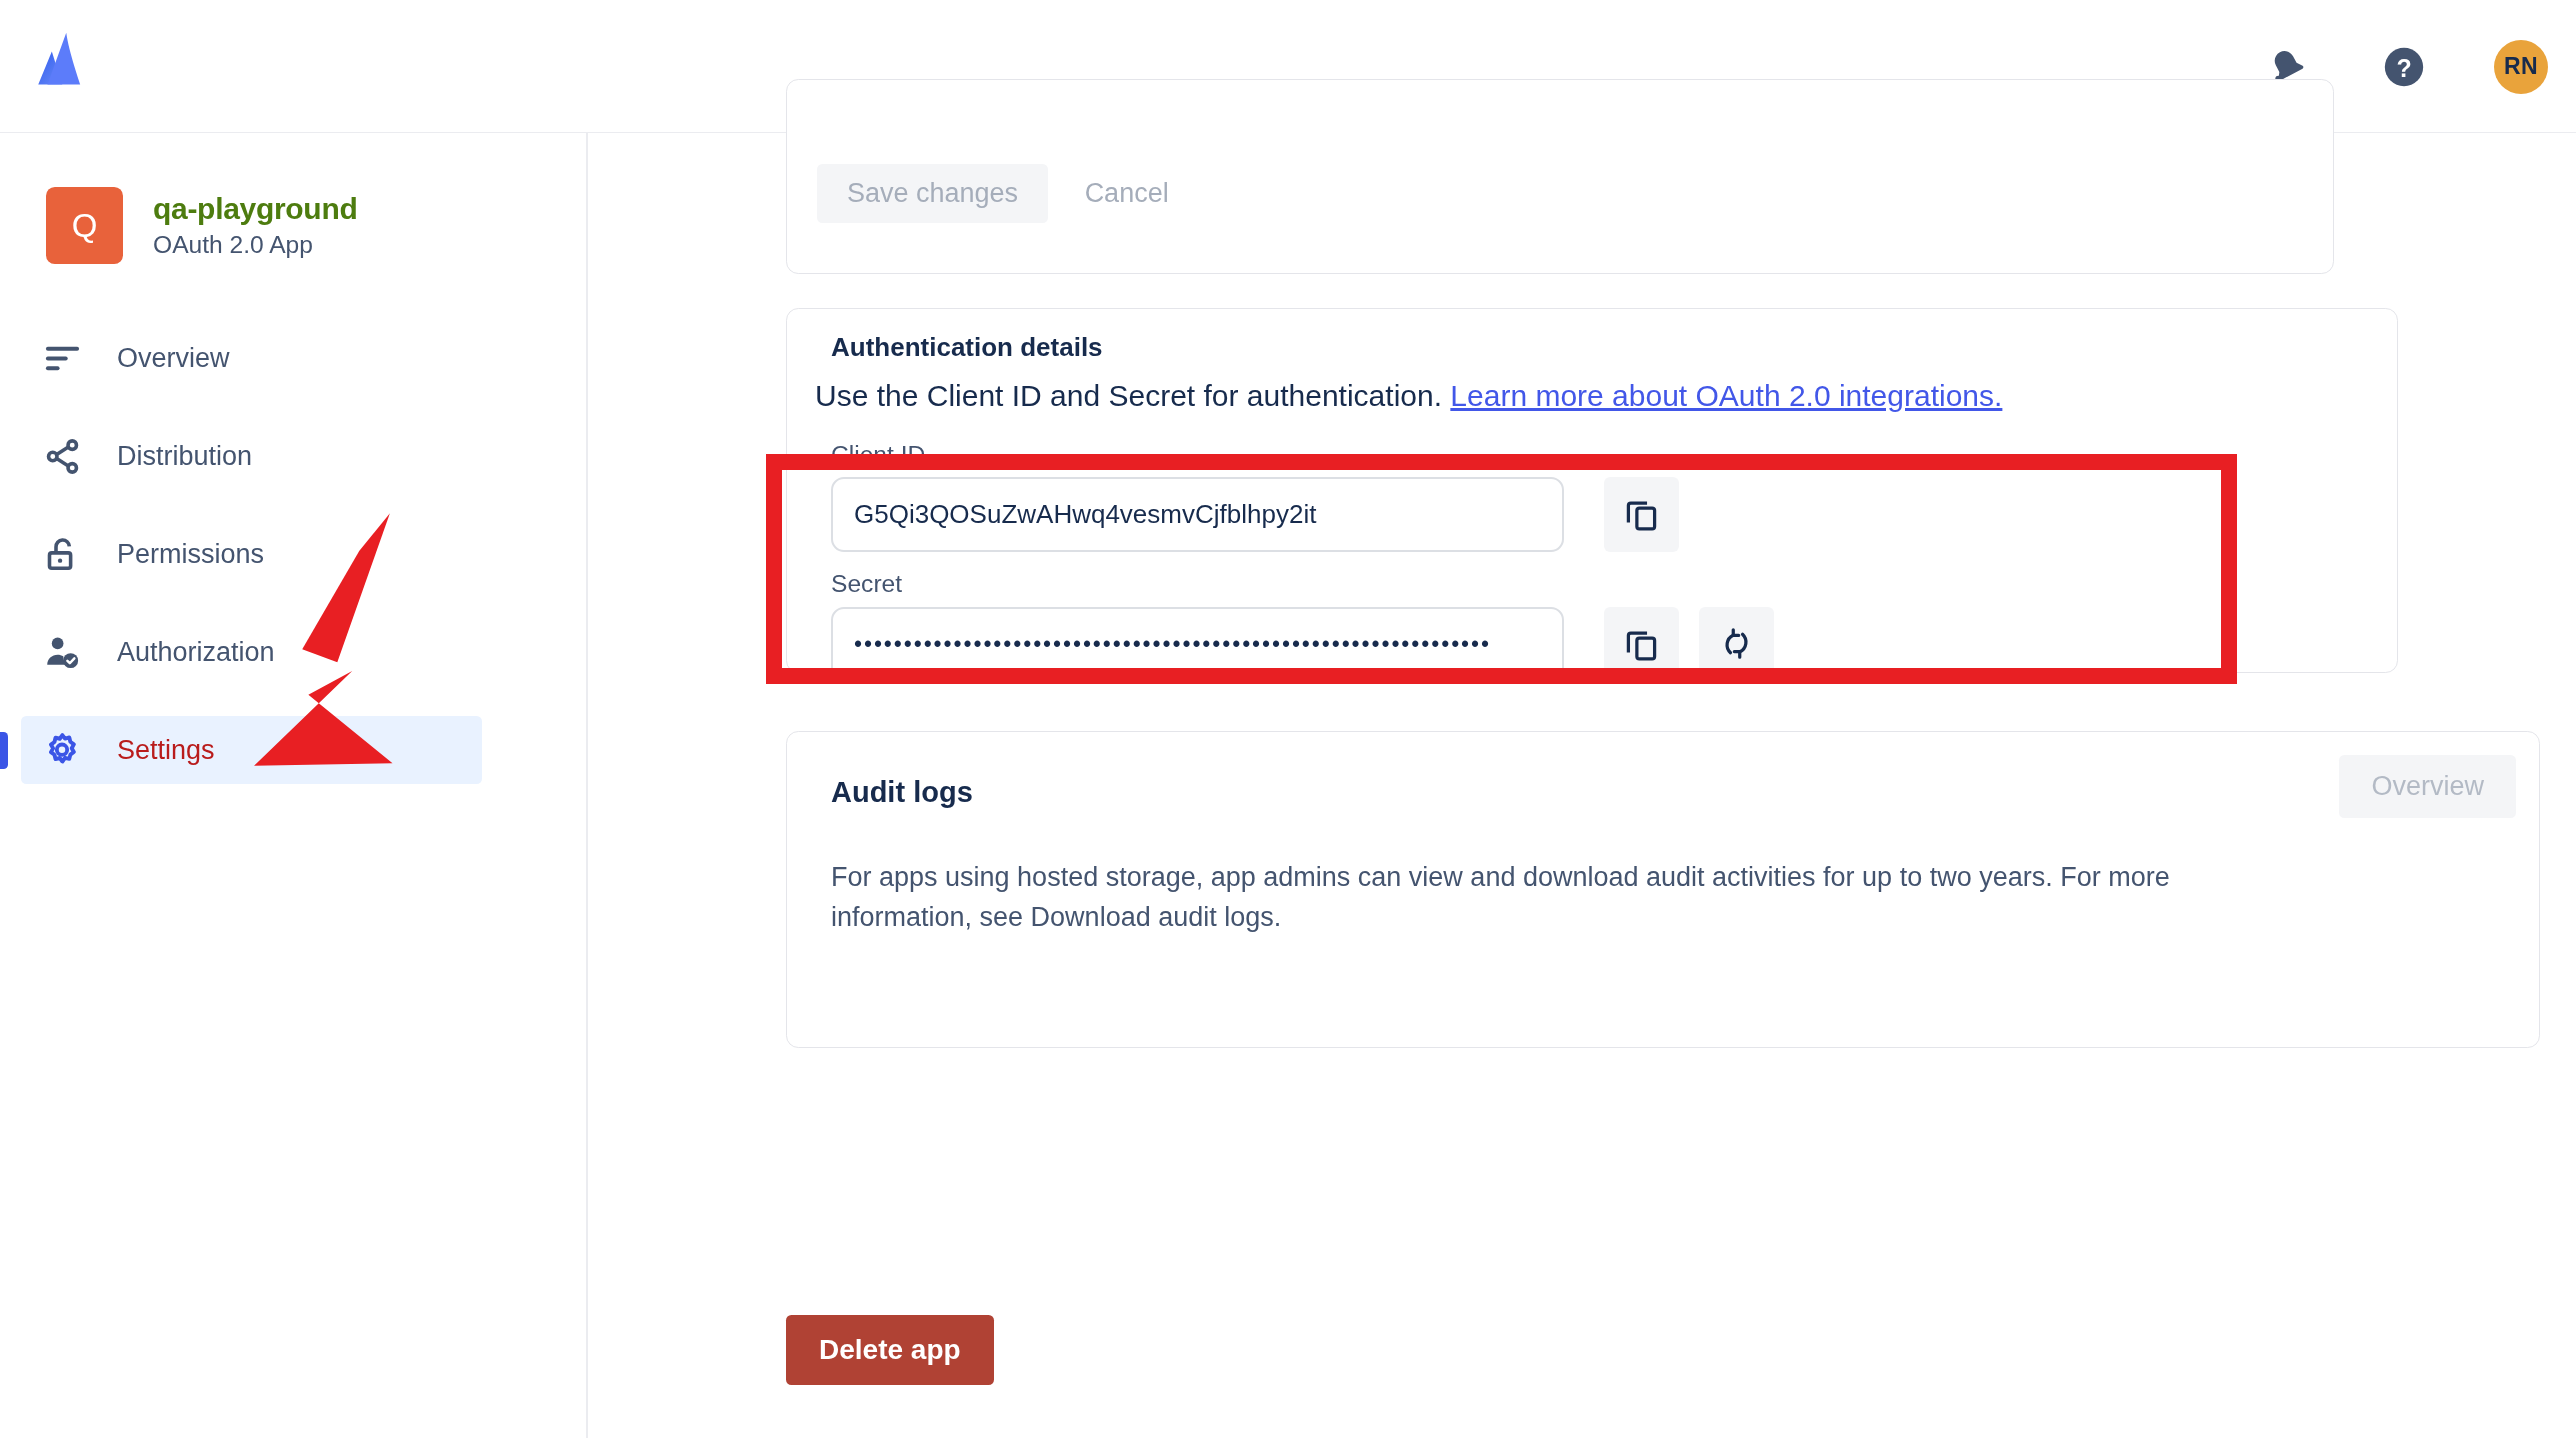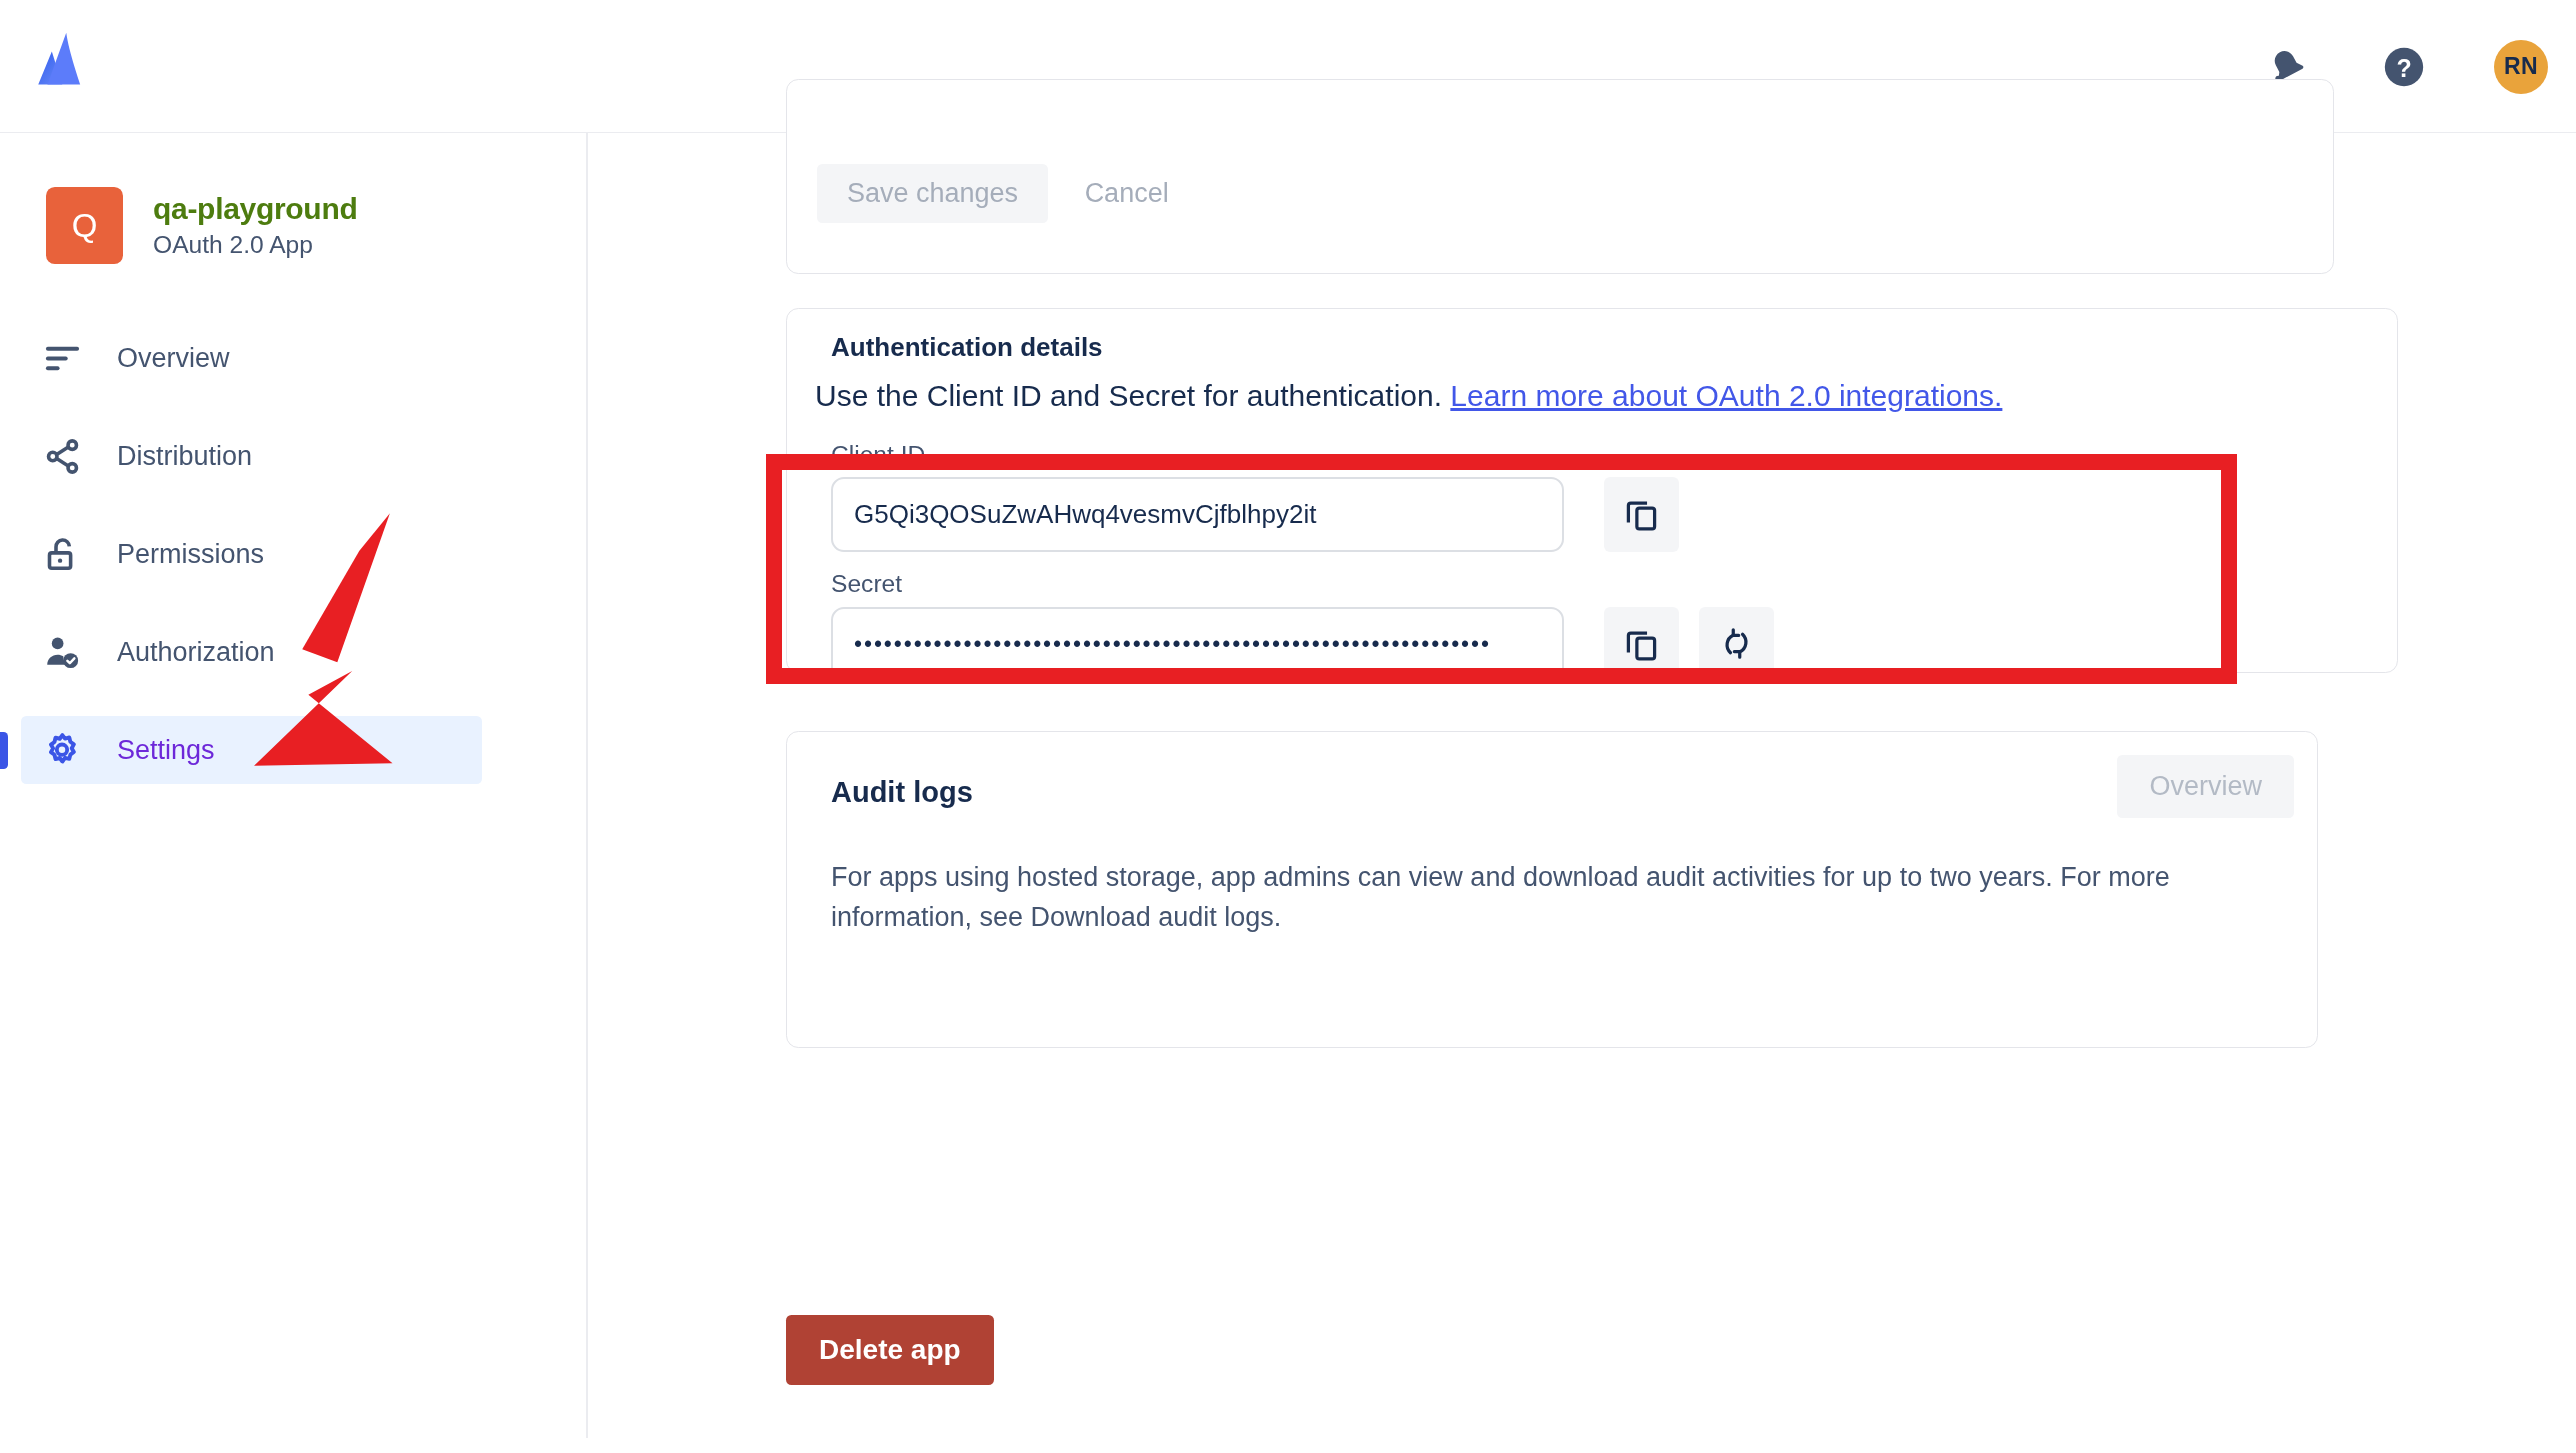--- a/index.html
+++ b/index.html
@@ -46,36 +46,36 @@
 
   .nav { position: absolute; left: 0; top: 191px; width: 503px; }
   .nav-item {
     position: relative; display: flex; align-items: center; gap: 35px;
     height: 68px; margin: 0 21px 30px 21px; padding-left: 21px;
     border-radius: 5.3px; cursor: pointer;
   }
   .nav-item .nav-ico { width: 40px; height: 40px; display: flex; align-items: center; justify-content: center; flex: 0 0 40px; }
   .nav-item .nav-lbl { font-size: 27px; color: #44546f; }
   .nav-item.active { background: #e9f2ff; }
-  .nav-item.active .nav-lbl { color: #6d28d9; }
+  .nav-item.active .nav-lbl { color: #b91c1c; }
   .nav-item.active::before {
     content: ""; position: absolute; left: -21px; top: 16px;
     width: 8px; height: 37px; background: #3b55e6; border-radius: 0 4.4px 4.4px 0;
   }
 
   
   .main { position: absolute; left: 588px; top: 133px; width: 1988px; height: 1320px; background: #fff; }
 
   .card {
     position: absolute; background: #fff;
     border: 1.8px solid #e4e5ea; border-radius: 12.3px;
   }
   .card-top   { left: 198px; top: -54px;  width: 1548px; height: 195px; }
   .card-auth  { left: 198px; top: 175px;  width: 1612px; height: 365px; }
-  .card-audit { left: 198px; top: 598px;  width: 1532px; height: 317px; }
+  .card-audit { left: 198px; top: 598px;  width: 1754px; height: 317px; }
 
   .btn-row { position: absolute; left: 30px; top: 84px; display: flex; align-items: center; gap: 17.5px; }
   .btn-save {
     background: #f4f5f7; color: #a5adba; border: none; border-radius: 5.3px;
     font-size: 27px; padding: 14px 30px; font-family: inherit; cursor: default;
   }
   .btn-cancel {
     background: transparent; color: #a5adba; border: none;
     font-size: 27px; padding: 14px 19px; font-family: inherit; cursor: default;
   }

